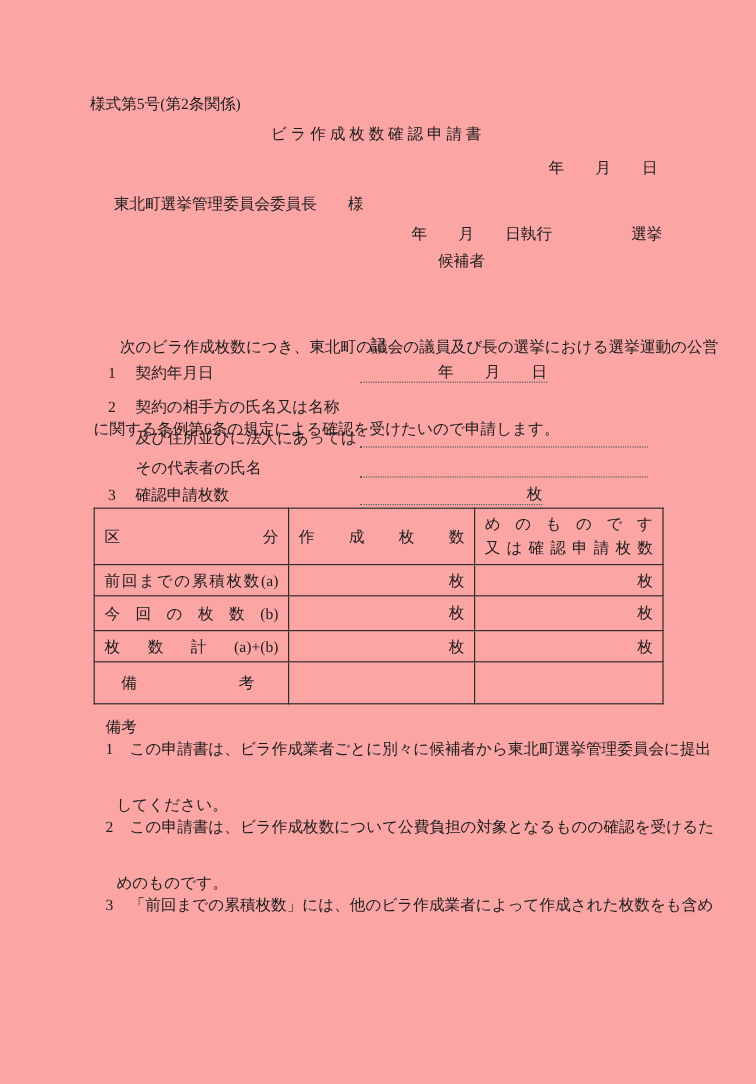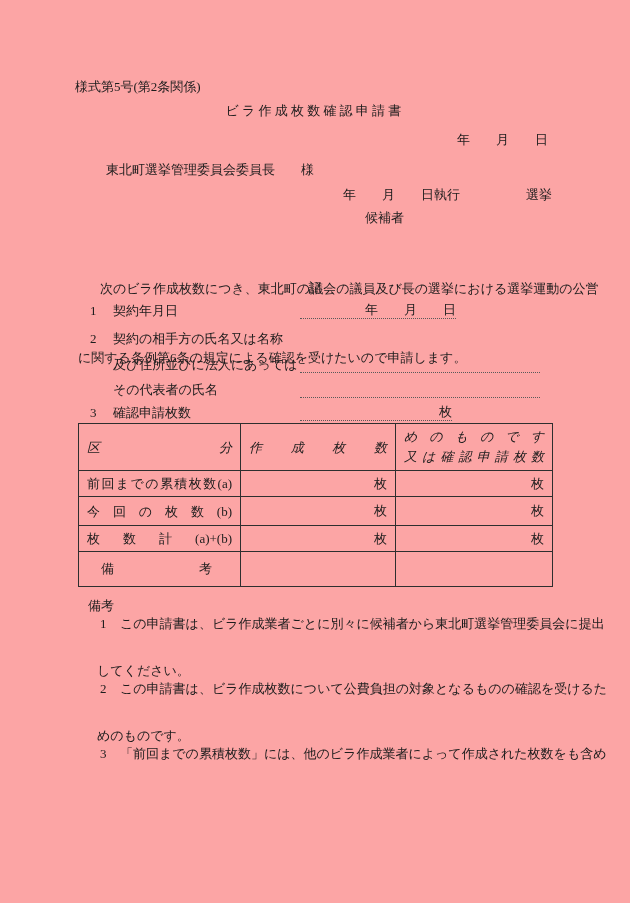--- a/index.html
+++ b/index.html
@@ -33,36 +33,36 @@
     text-align:justify; text-align-last:justify; text-justify:inter-ideograph;
     padding:0 8px; line-height:19px;
   }
   .hdr3 { padding:2px 8px; }
   .hdr3 div { text-align:justify; text-align-last:justify; line-height:20px; }
   .unit-cell { text-align:right; padding:0 8px; }
   .remarks-lbl { text-align:justify; text-align-last:justify; padding:0 28px 0 22px; }
 
   
   .notes { position:absolute; left:88px; top:597px; width:482px; line-height:18.4px; }
-  .note-line1 { margin-left:12px; white-space:pre; }
+  .note-line1 { white-space:pre; }
   .note-num { display:inline-block; width:20px; }
   .note-line2 { margin-left:9px; white-space:pre;margin-top:28px; }
 </style>
 </head>
 <body>
 
 <div class="page">
 
   <div class="abs" style="left:75px; top:78px;">様式第5号(第2条関係)</div>
 
-  <div class="abs title" style="top:103px;font-family:Liberation Mono, monospace;">ビラ作成枚数確認申請書</div>
+  <div class="abs title" style="top:103px;">ビラ作成枚数確認申請書</div>
 
   <div class="abs" style="top:131px; right:82px;">年　　月　　日</div>
 
-  <div class="abs" style="left:106px; top:161px;text-align:center;">東北町選挙管理委員会委員長　　様</div>
+  <div class="abs" style="left:95px; top:161px;text-align:center;">東北町選挙管理委員会委員長　　様</div>
 
   <div class="abs" style="left:343px; top:186px;">年　　月　　日執行</div>
   <div class="abs" style="top:186px; right:78px;">選挙</div>
 
   <div class="abs" style="left:365px; top:209px;">候補者</div>
 
   <div class="abs para" style="left:78px; top:231px; width:478px;">
     <div class="indent">次のビラ作成枚数につき、東北町の議会の議員及び長の選挙における選挙運動の公営</div>
     <div>に関する条例第6条の規定による確認を受けたいので申請します。</div>
   </div>
@@ -95,21 +95,21 @@
   </div>
 
   <div class="apptable">
     <table>
       <colgroup>
           <col style="width:162px">
           <col style="width:155px">
           <col style="width:157px">
         </colgroup>
       <tbody>
-          <tr style="height:47px;font-style:italic;">
+          <tr style="height:47px;">
         <td>
               <div class="jfy">区分</div>
             </td>
         <td>
               <div class="jfy">作成枚数</div>
             </td>
         <td class="hdr3">
           <div>めのものです</div>
           <div>又は確認申請枚数</div>
         </td>

